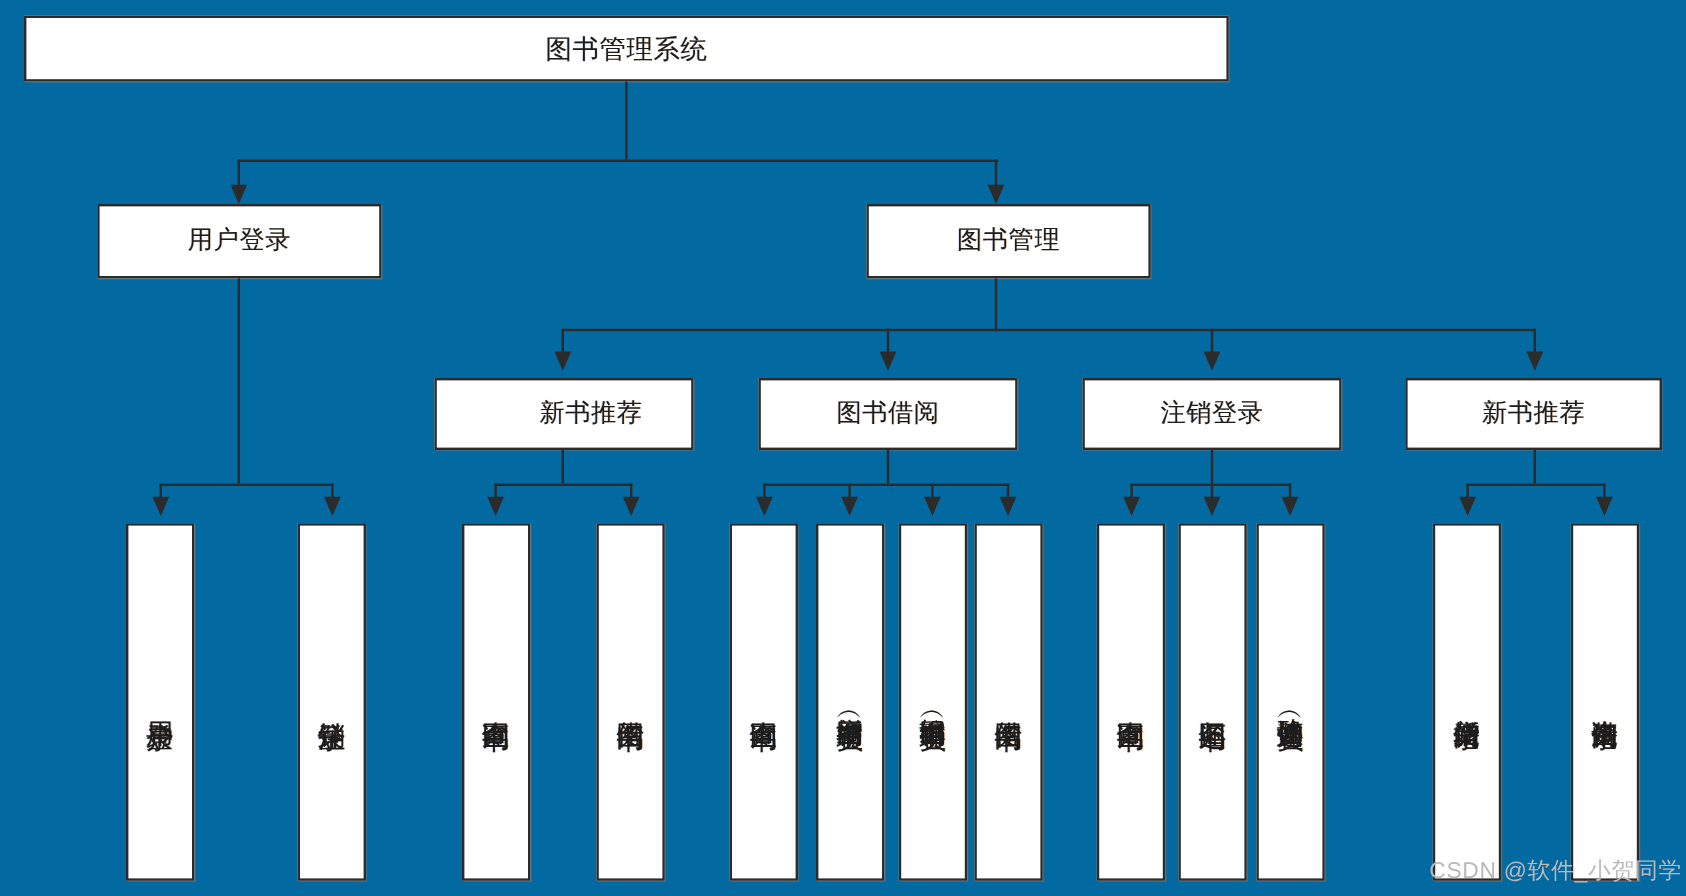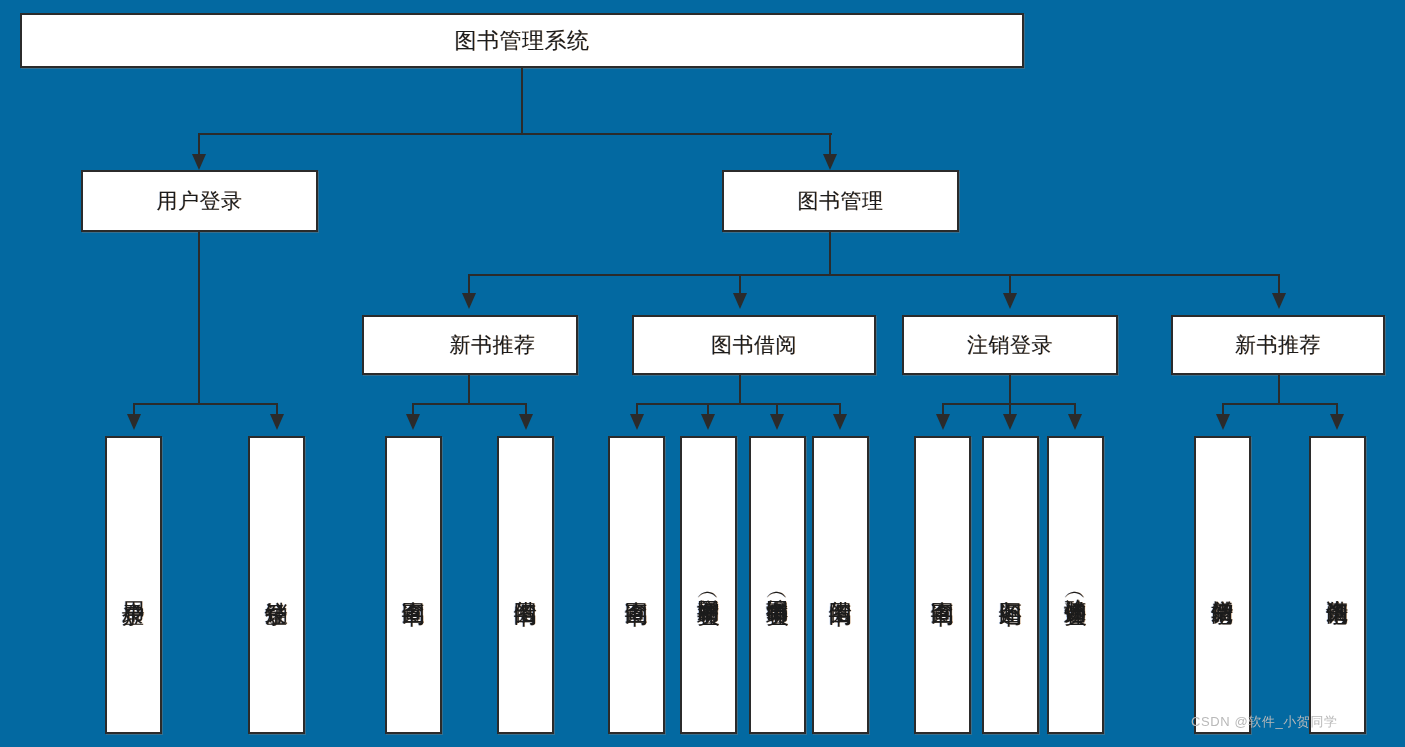--- a/index.html
+++ b/index.html
@@ -72,21 +72,21 @@
   .arrow{
     position:absolute;
     width:0;height:0;
     border-left:7.5px solid transparent;
     border-right:7.5px solid transparent;
     border-top:16px solid #2b2b2b;
   }
   
   #watermark{
     position:absolute;
-    font-size:13px;
+    font-size:19px;
     color:#b9b9b9;
     letter-spacing:.6px;
     white-space:nowrap;
     user-select:none;
   }
 </style>
 </head>
 <body>
 
 <div id="canvas">
@@ -130,21 +130,21 @@
 
   <div class="vline" style="left:1009px;top:274px;width:2.2px;height:22px;"></div>
   <div class="arrow" style="left:1002.6px;top:293px;"></div>
 
   <div class="vline" style="left:1278px;top:274px;width:2.2px;height:22px;"></div>
   <div class="arrow" style="left:1271.6px;top:293px;"></div>
 
   <div class="node level3" style="left:362px;top:315px;width:216px;height:60px;padding-left:45px;">
     <span class="lbl">新书推荐</span>
   </div>
-  <div class="node level3" style="left:632px;top:315px;width:244px;height:60px;">
+  <div class="node level3" style="left:632px;top:315px;width:216px;height:60px;">
     <span class="lbl">图书借阅</span>
   </div>
   <div class="node level3" style="left:902px;top:315px;width:216px;height:60px;">
     <span class="lbl">注销登录</span>
   </div>
   <div class="node level3" style="left:1171px;top:315px;width:214px;height:60px;">
     <span class="lbl">新书推荐</span>
   </div>
 
   <div class="vline" style="left:468px;top:375px;width:2.2px;height:28px;"></div>

